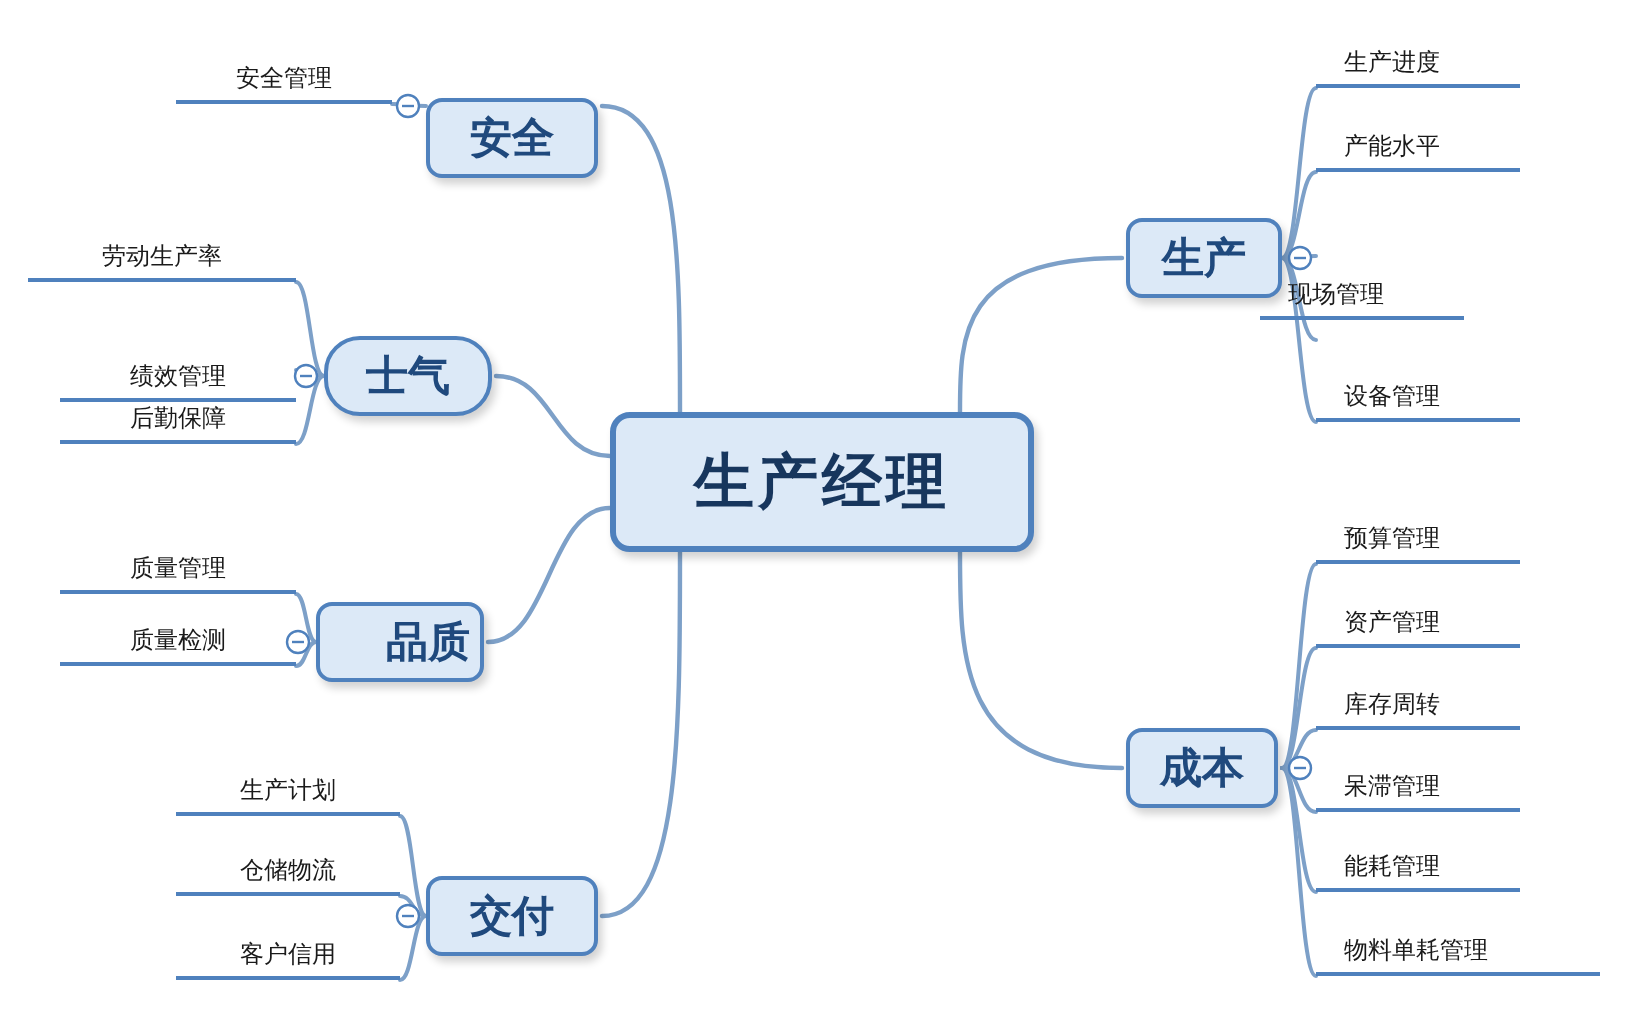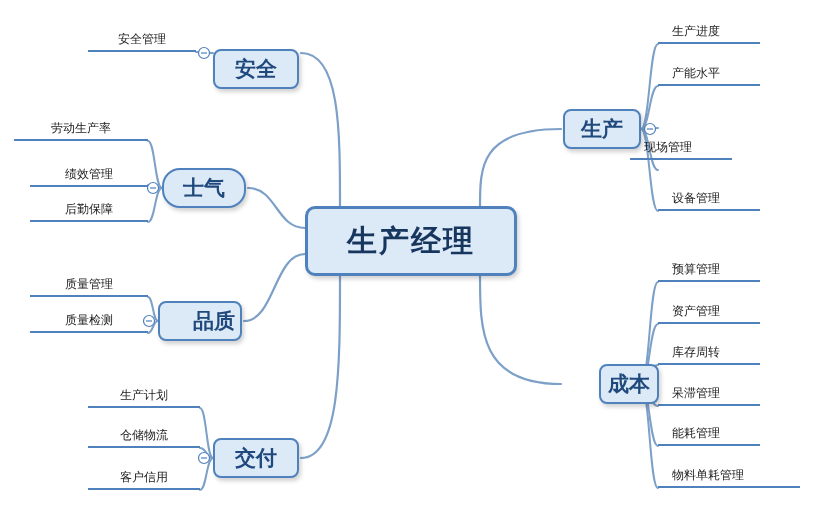--- a/index.html
+++ b/index.html
@@ -105,36 +105,36 @@
       <g>
         <circle cx="650" cy="384" r="5.5" fill="#ffffff" stroke="#4f81bd" stroke-width="1.2"></circle>
         <line x1="647" y1="384" x2="653" y2="384" stroke="#4f81bd" stroke-width="1.2"></line>
       </g>
     </svg>
   <div class="topic central">生产经理</div>
   <div id="nodes">
       <div class="subtopic sub-left" style="left: 88px; top: 28px; width: 108px;">安全管理</div>
       <div class="topic" style="left: 213px; top: 33px; width: 86px; height: 40px; margin-top: 16px;">安全</div>
       <div class="subtopic sub-left" style="left: 14px; top: 117px; width: 134px;">劳动生产率</div>
-      <div class="subtopic sub-left" style="left: 30px; top: 163px; width: 118px;">绩效管理</div>
+      <div class="subtopic sub-left" style="left: 30px; top: 177px; width: 118px;">绩效管理</div>
       <div class="subtopic sub-left" style="left: 30px; top: 198px; width: 118px;">后勤保障</div>
       <div class="topic" style="left: 162px; top: 168px; width: 84px; height: 40px; border-radius: 18px;">士气</div>
       <div class="subtopic sub-left" style="left: 30px; top: 273px; width: 118px;">质量管理</div>
       <div class="subtopic sub-left" style="left: 30px; top: 309px; width: 118px;">质量检测</div>
       <div class="topic" style="left: 158px; top: 301px; width: 84px; height: 40px; padding-left: 28px;">品质</div>
       <div class="subtopic sub-left" style="left: 88px; top: 384px; width: 112px;">生产计划</div>
       <div class="subtopic sub-left" style="left: 88px; top: 424px; width: 112px;">仓储物流</div>
       <div class="subtopic sub-left" style="left: 88px; top: 466px; width: 112px;">客户信用</div>
       <div class="topic" style="left: 213px; top: 438px; width: 86px; height: 40px;">交付</div>
       <div class="subtopic sub-right" style="left: 658px; top: 20px; width: 102px;">生产进度</div>
       <div class="subtopic sub-right" style="left: 658px; top: 62px; width: 102px;">产能水平</div>
       <div class="subtopic sub-right" style="left: 630px; top: 104px; width: 102px; margin-top: 32px;">现场管理</div>
       <div class="subtopic sub-right" style="left: 658px; top: 187px; width: 102px;">设备管理</div>
       <div class="topic" style="left: 563px; top: 109px; width: 78px; height: 40px;">生产</div>
       <div class="subtopic sub-right" style="left: 658px; top: 258px; width: 102px;">预算管理</div>
       <div class="subtopic sub-right" style="left: 658px; top: 300px; width: 102px;">资产管理</div>
       <div class="subtopic sub-right" style="left: 658px; top: 341px; width: 102px;">库存周转</div>
       <div class="subtopic sub-right" style="left: 658px; top: 382px; width: 102px;">呆滞管理</div>
       <div class="subtopic sub-right" style="left: 658px; top: 422px; width: 102px;">能耗管理</div>
       <div class="subtopic sub-right" style="left: 658px; top: 464px; width: 142px;">物料单耗管理</div>
-      <div class="topic" style="left: 563px; top: 364px; width: 60px; height: 40px; margin-left: 36px;">成本</div>
+      <div class="topic" style="left: 563px; top: 364px; width: 76px; height: 40px;">成本</div>
     </div>
 </div>
 
 </body></html>

